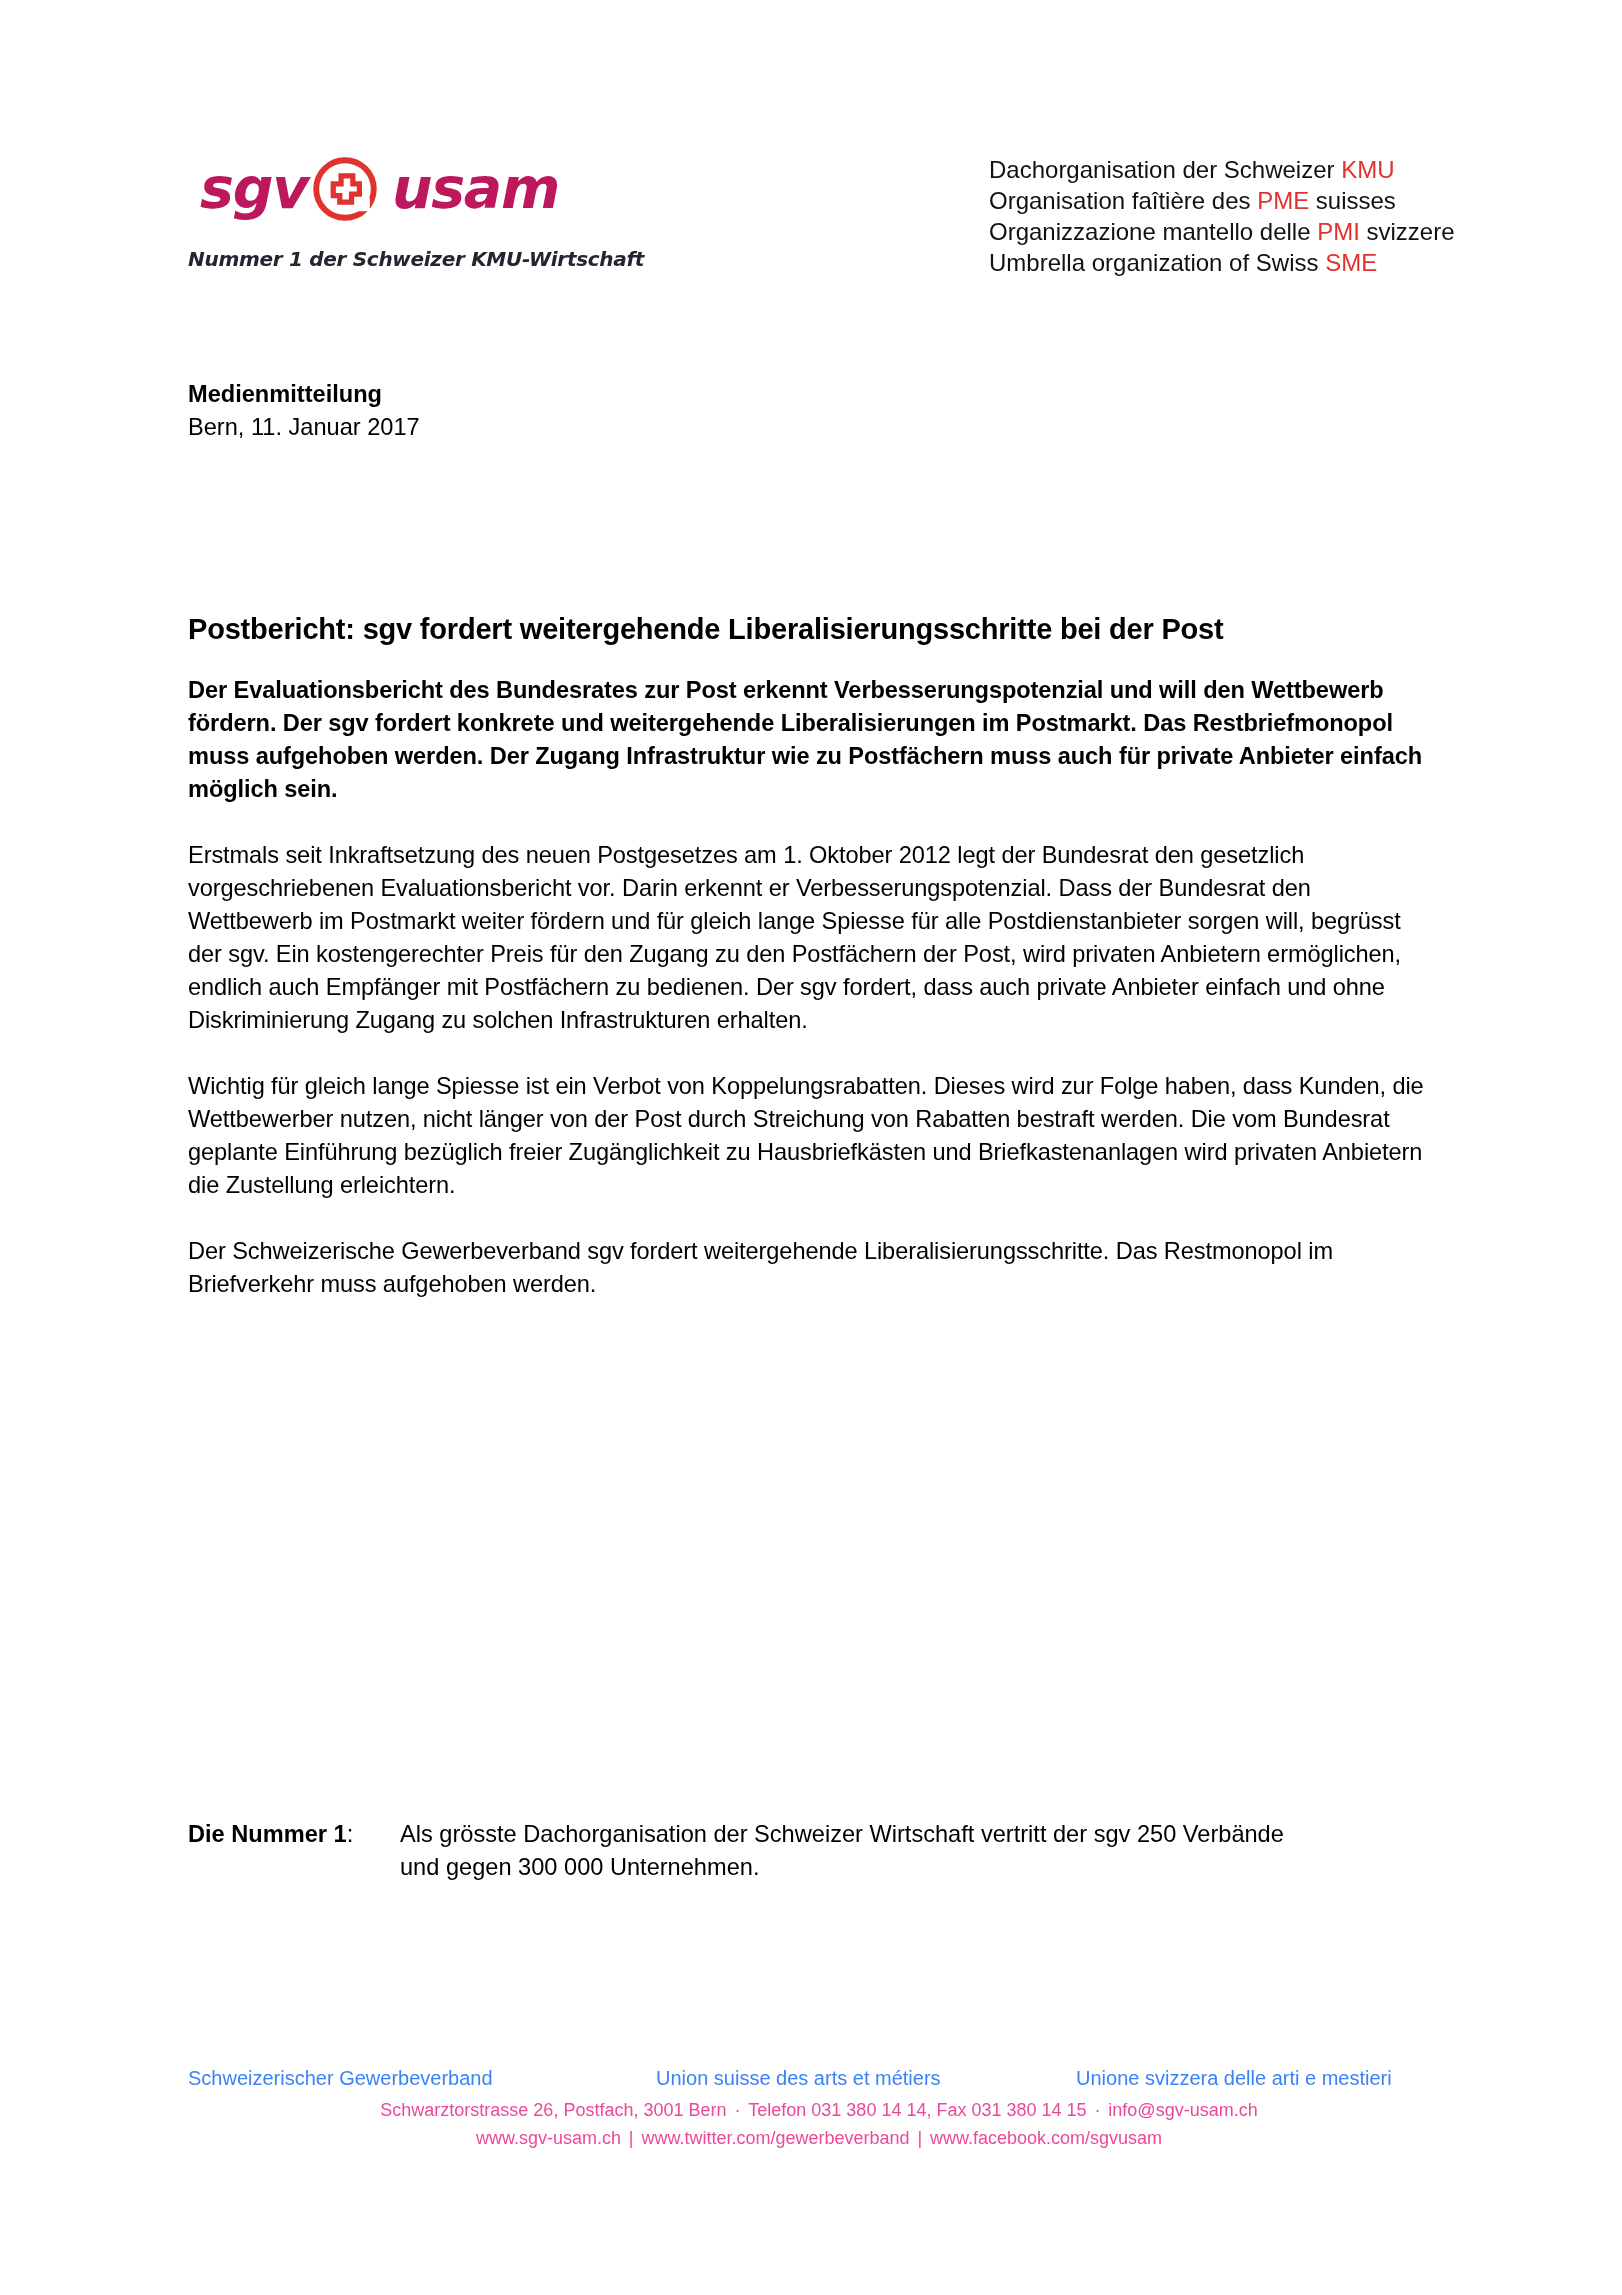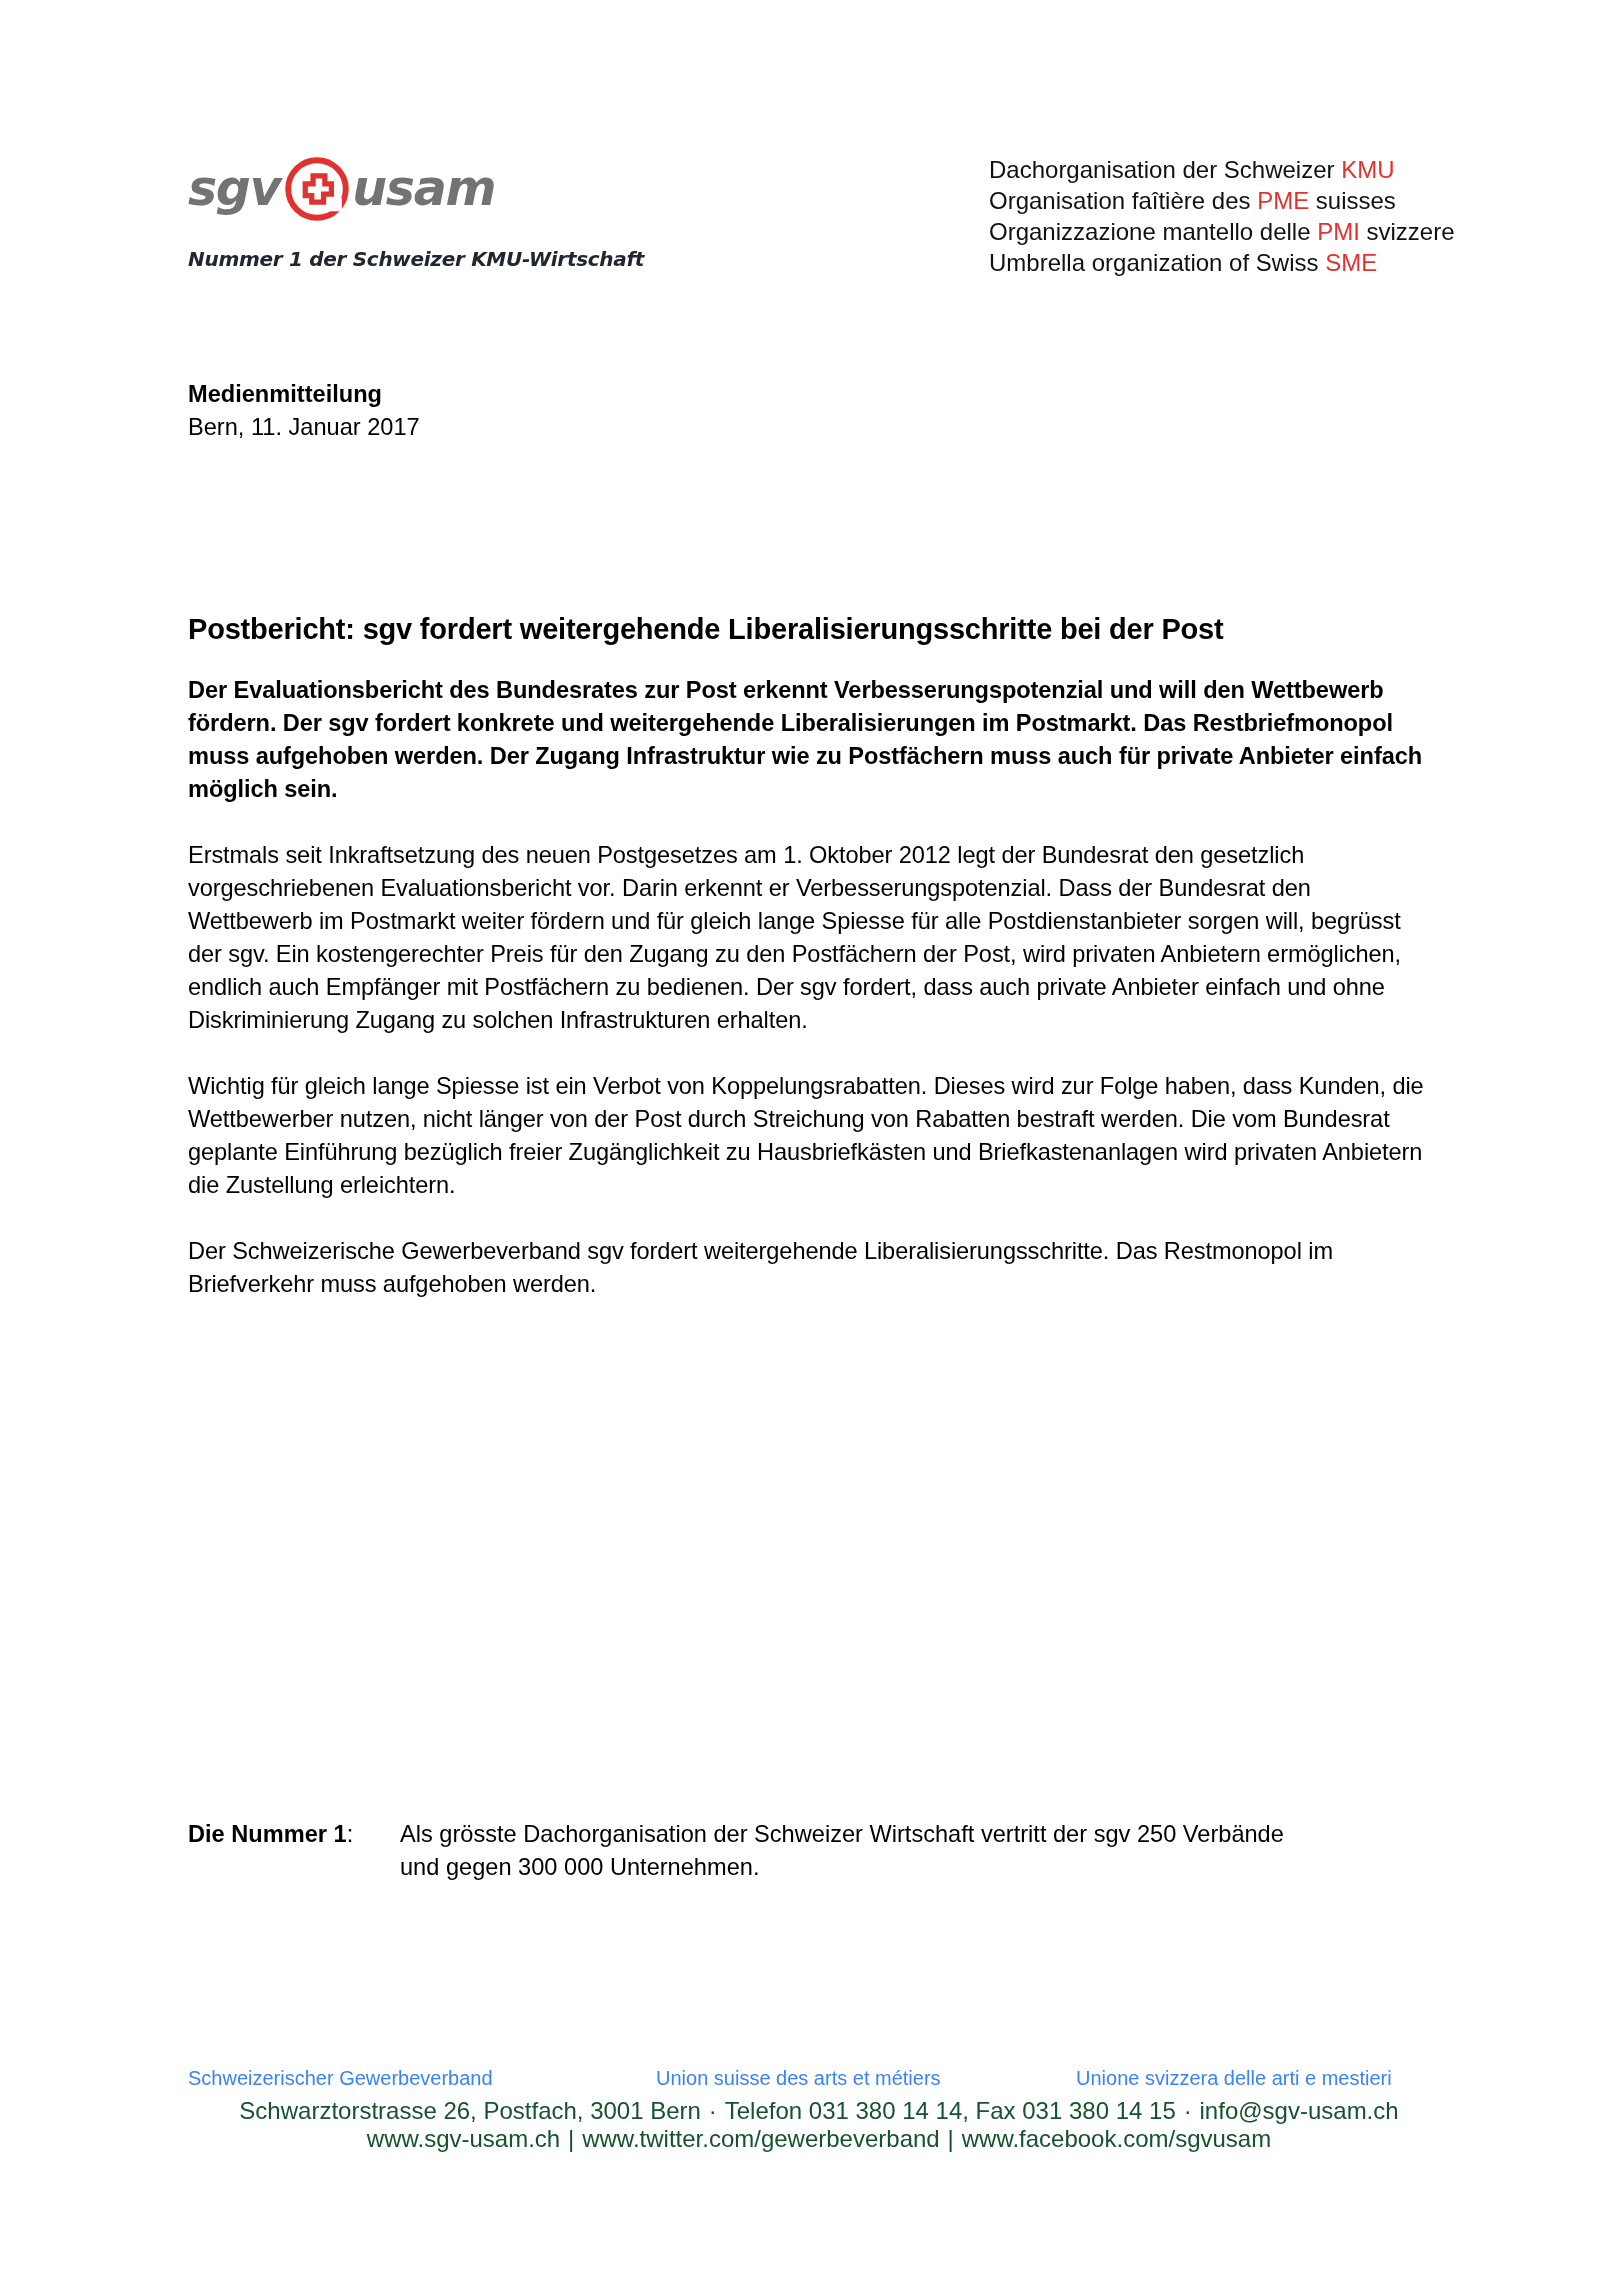--- a/index.html
+++ b/index.html
@@ -35,24 +35,25 @@
   }
   .logo-wordmark {
     display: flex;
     align-items: center;
     height: 73px;
   }
   .logo-text {
     font-family: "DejaVu Sans", sans-serif;
     font-style: italic;
     font-weight: bold;
-    font-size: 49px;
+    font-size: 57px;
     line-height: 1;
-    color: #737373;
+    color: #be185d;
     letter-spacing: -1.3px;
+    margin-left: 12px;
   }
   .logo-mark {
     position: relative;
     width: 68px;
     height: 68px;
     margin: 0 1.3px 0 2.6px;
     flex: 0 0 auto;
   }
   .logo-tagline {
     margin-top: 22px;
@@ -161,23 +162,23 @@
   }
   .footer-red .fr {
     position: absolute;
     white-space: nowrap;
   }
   .fr-1 { left: 188px; }
   .fr-2 { left: 656px; }
   .fr-3 { left: 1076px; }
   .footer-line {
     text-align: center;
-    font-size: 24px;
+    font-size: 18px;
     line-height: 27.5px;
-    color: #14532d;
+    color: #ec4899;
     padding-left: 16px;
   }
   .footer-line .sep { padding: 0 7.9px; }
 </style>
 </head>
 <body>
 
 <div class="page">
 
   <div class="header">

